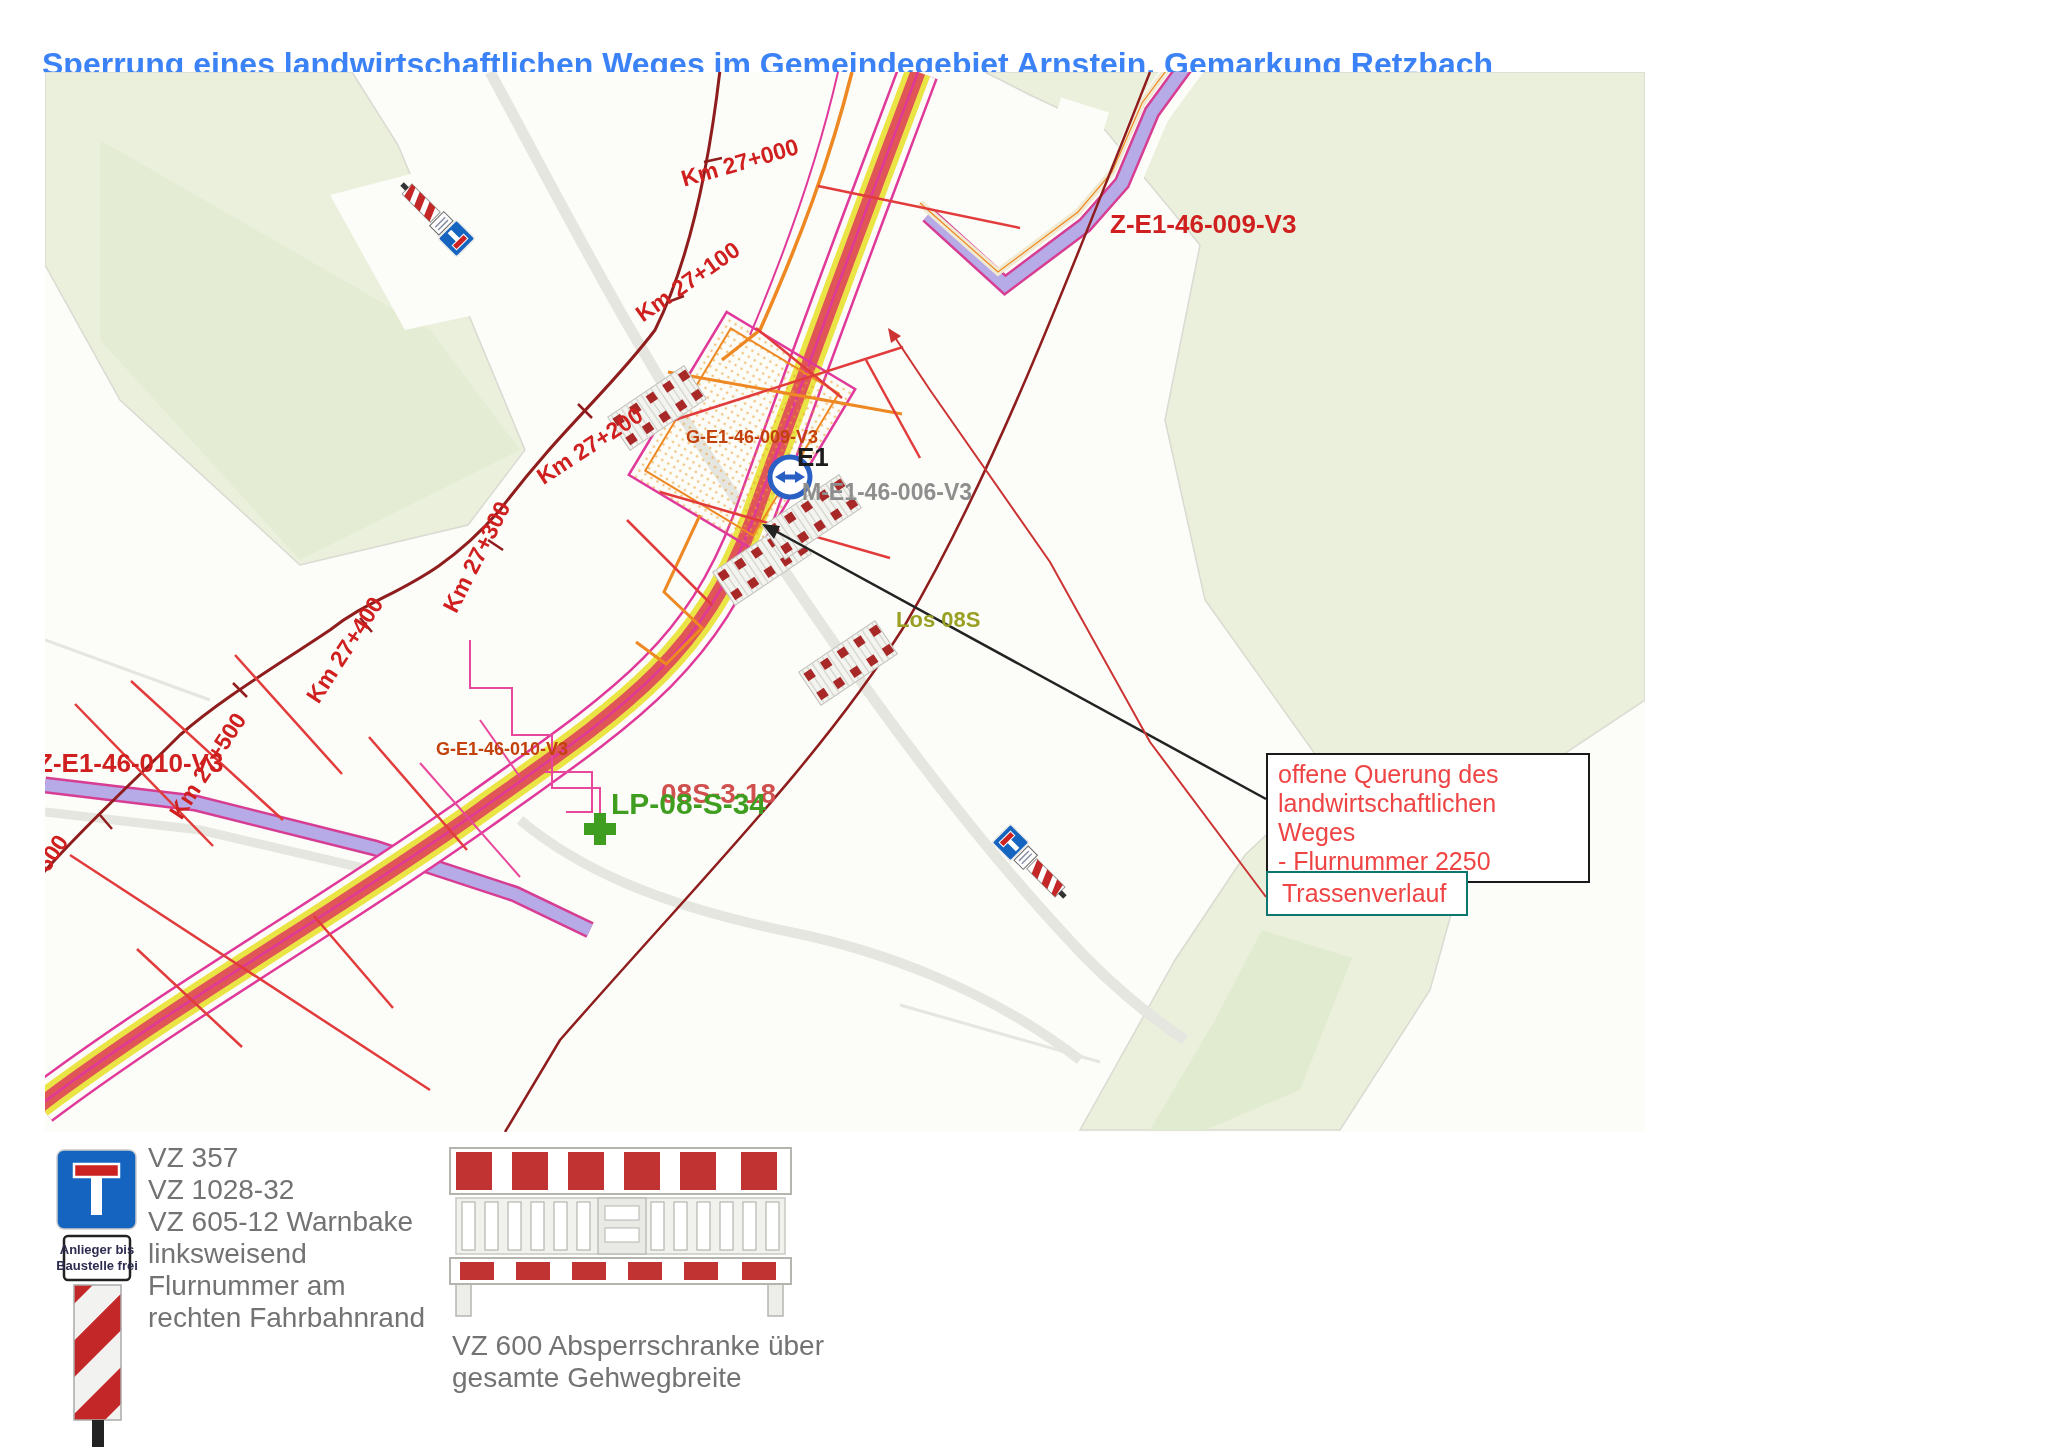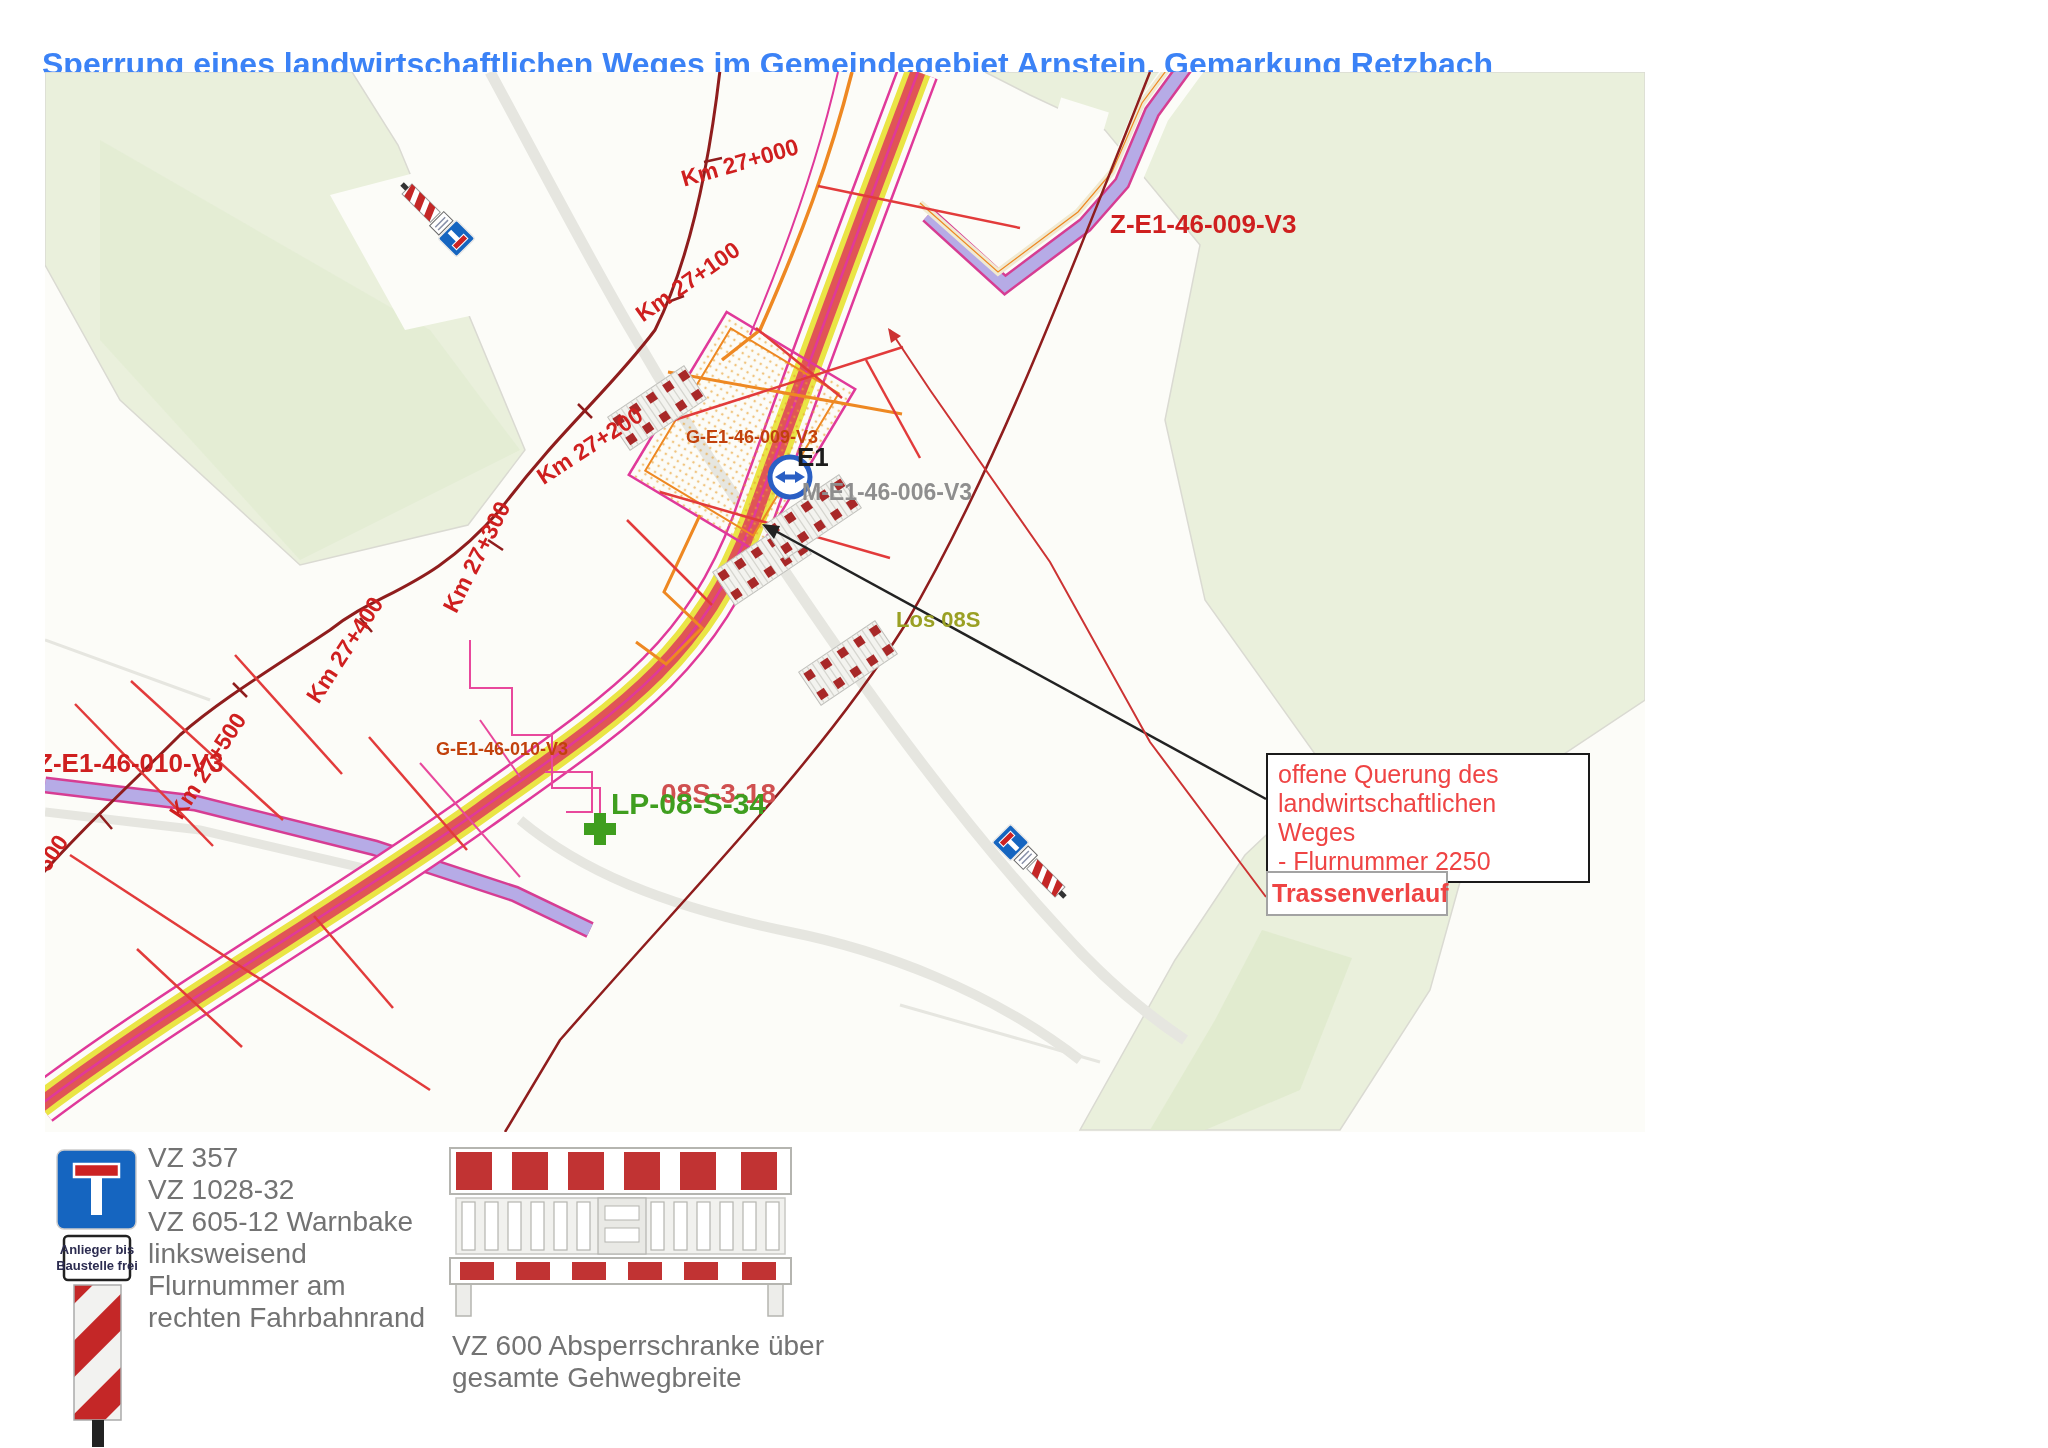--- a/index.html
+++ b/index.html
@@ -8,21 +8,21 @@
   #title{position:absolute;left:42px;top:14px;font-size:32px;font-weight:bold;color:#3b82f6;white-space:nowrap;margin-top:32px;}
   #map{position:absolute;left:45px;top:72px;width:1600px;height:1060px;background:#fcfcf8;overflow:hidden;}
   #map svg{position:absolute;left:0;top:0;}
   .maplabel{position:absolute;white-space:nowrap;line-height:1.05;}
   .kmlabel{position:absolute;color:#cf1f1f;font-weight:bold;font-size:23px;white-space:nowrap;}
   .redcode{color:#cf1f1f;font-weight:bold;font-size:26px;}
   .darkcode{color:#c2410c;font-weight:600;font-size:18px;}
   .graycode{color:#8e8e8e;font-weight:bold;font-size:23px;margin-top:16px;}
   .callout{position:absolute;background:#ffffff;font-size:25px;line-height:29px;color:#ef4444;}
   #callout-querung{border:2px solid #1a1a1a;padding:5px 10px;width:300px;}
-  #callout-trasse{border:2px solid #a3a3a3;padding:6px 4px;width:170px;font-weight:bold;}
+  #callout-trasse{border:2px solid #0f766e;padding:6px 14px;width:170px;}
   .legendtext{position:absolute;color:#737373;font-size:28px;line-height:32px;white-space:nowrap;}
 </style>
 </head>
 <body>
 
 <div id="page">
 
   <div id="title">Sperrung eines landwirtschaftlichen Weges im Gemeindegebiet Arnstein, Gemarkung Retzbach</div>
 
   <div id="map">

